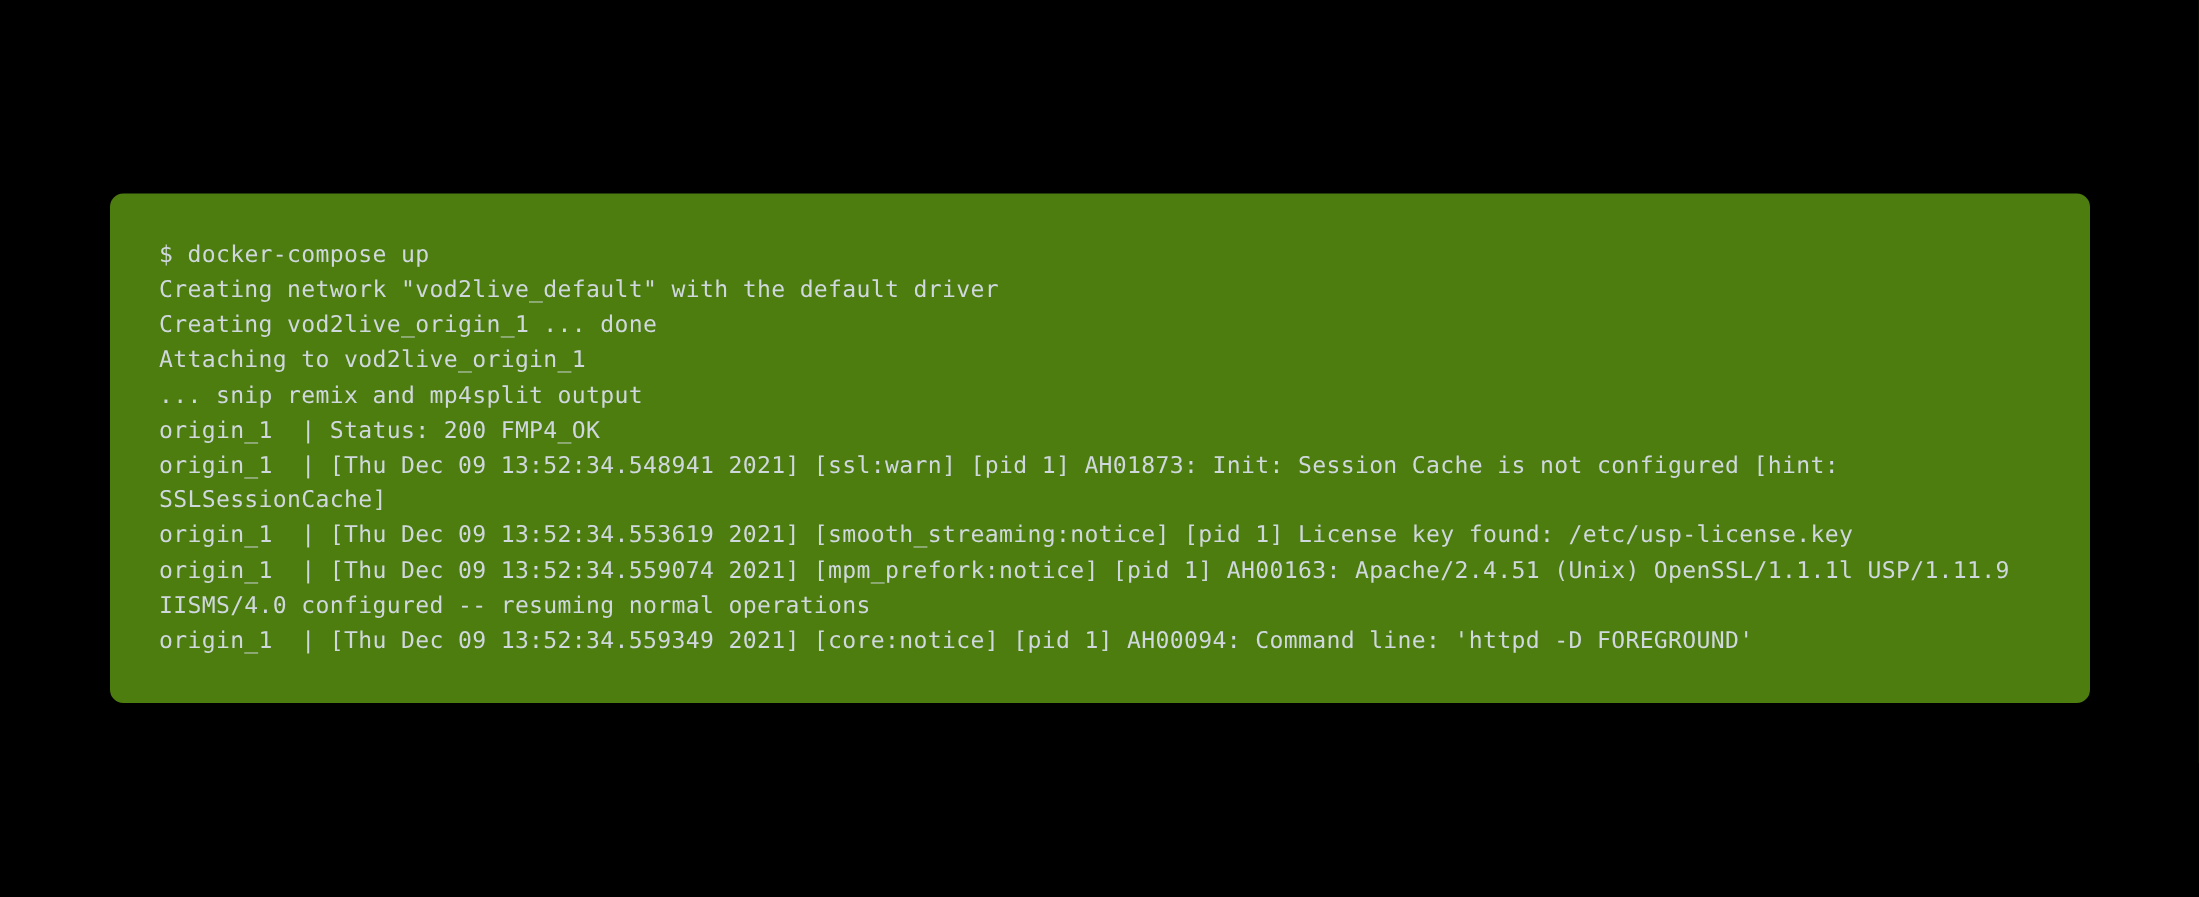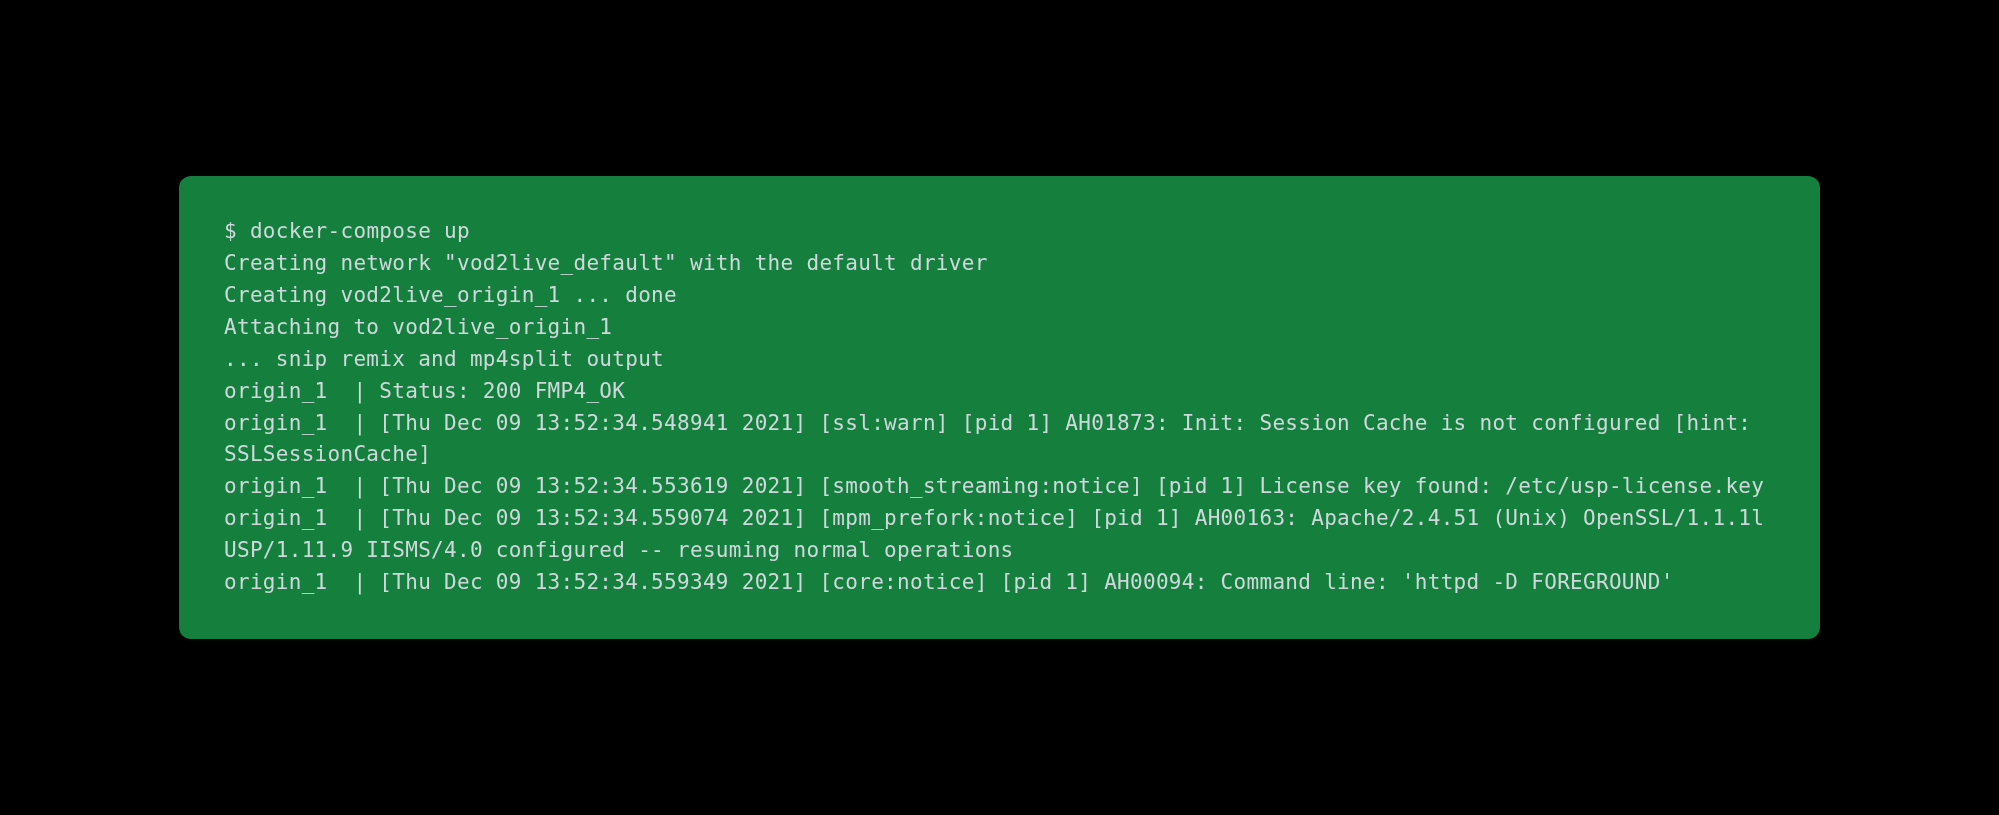--- a/index.html
+++ b/index.html
@@ -10,24 +10,24 @@
     body {
       background: #000000;
       width: 1999px;
       height: 815px;
       display: flex;
       align-items: center;
       justify-content: center;
       font-family: "SF Mono", "Menlo", "Monaco", "Consolas", monospace;
     }
     .terminal {
-      background: #15803d;
+      background: #4d7c0f;
       border-radius: 12px;
       padding: 40px 45px;
-      width: 1641px;
+      width: 1800px;
       color: #cfd8dc;
       font-size: 21px;
       line-height: 1.52;
       letter-spacing: 0.3px;
     }
     .terminal-content {
       white-space: pre-wrap;
       word-break: break-word;
     }
     .prompt {

